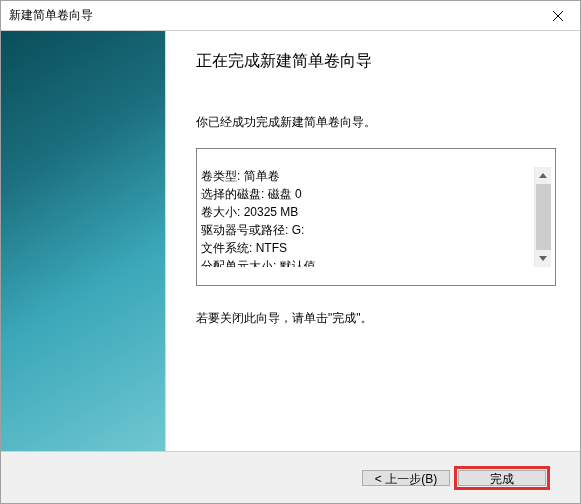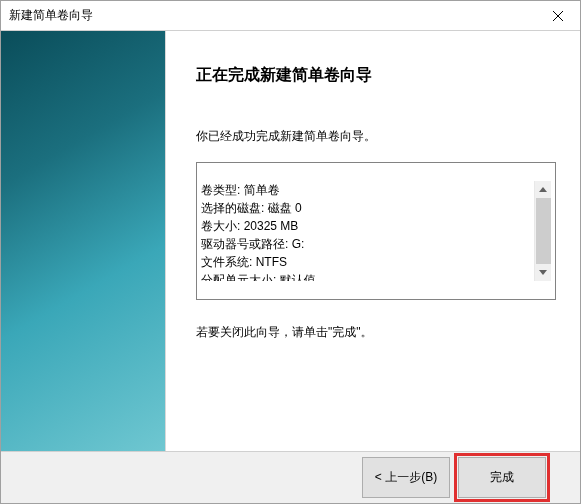--- a/index.html
+++ b/index.html
@@ -52,23 +52,23 @@
       border-right: 1px solid #d8d8d8;
     }
     .content {
       flex: 1;
       padding: 18px 24px 10px 30px;
       display: flex;
       flex-direction: column;
     }
     .heading {
       font-size: 16px;
-      font-weight: 700;
-      color: #000;
-      margin-top: 16px;
+      font-weight: 400;
+      color: #000;
+      margin-top: 2px;
       margin-bottom: 42px;
     }
     .intro {
       font-size: 12px;
       color: #000;
       margin-bottom: 17px;
     }
     .settings-label {
       font-size: 12px;
       color: #000;
@@ -125,21 +125,21 @@
       border-top: 1px solid #d0d0d0;
       background: #f0f0f0;
       display: flex;
       align-items: center;
       justify-content: flex-end;
       padding-right: 16px;
       gap: 8px;
     }
     .btn {
       min-width: 88px;
-      height: 41px;
+      height: 16px;
       background: #e1e1e1;
       border: 1px solid #adadad;
       font-size: 12px;
       font-family: inherit;
       color: #000;
       cursor: pointer;
       padding: 0 10px;
     }
     .btn-highlight {
       outline: 3px solid #e03030;

